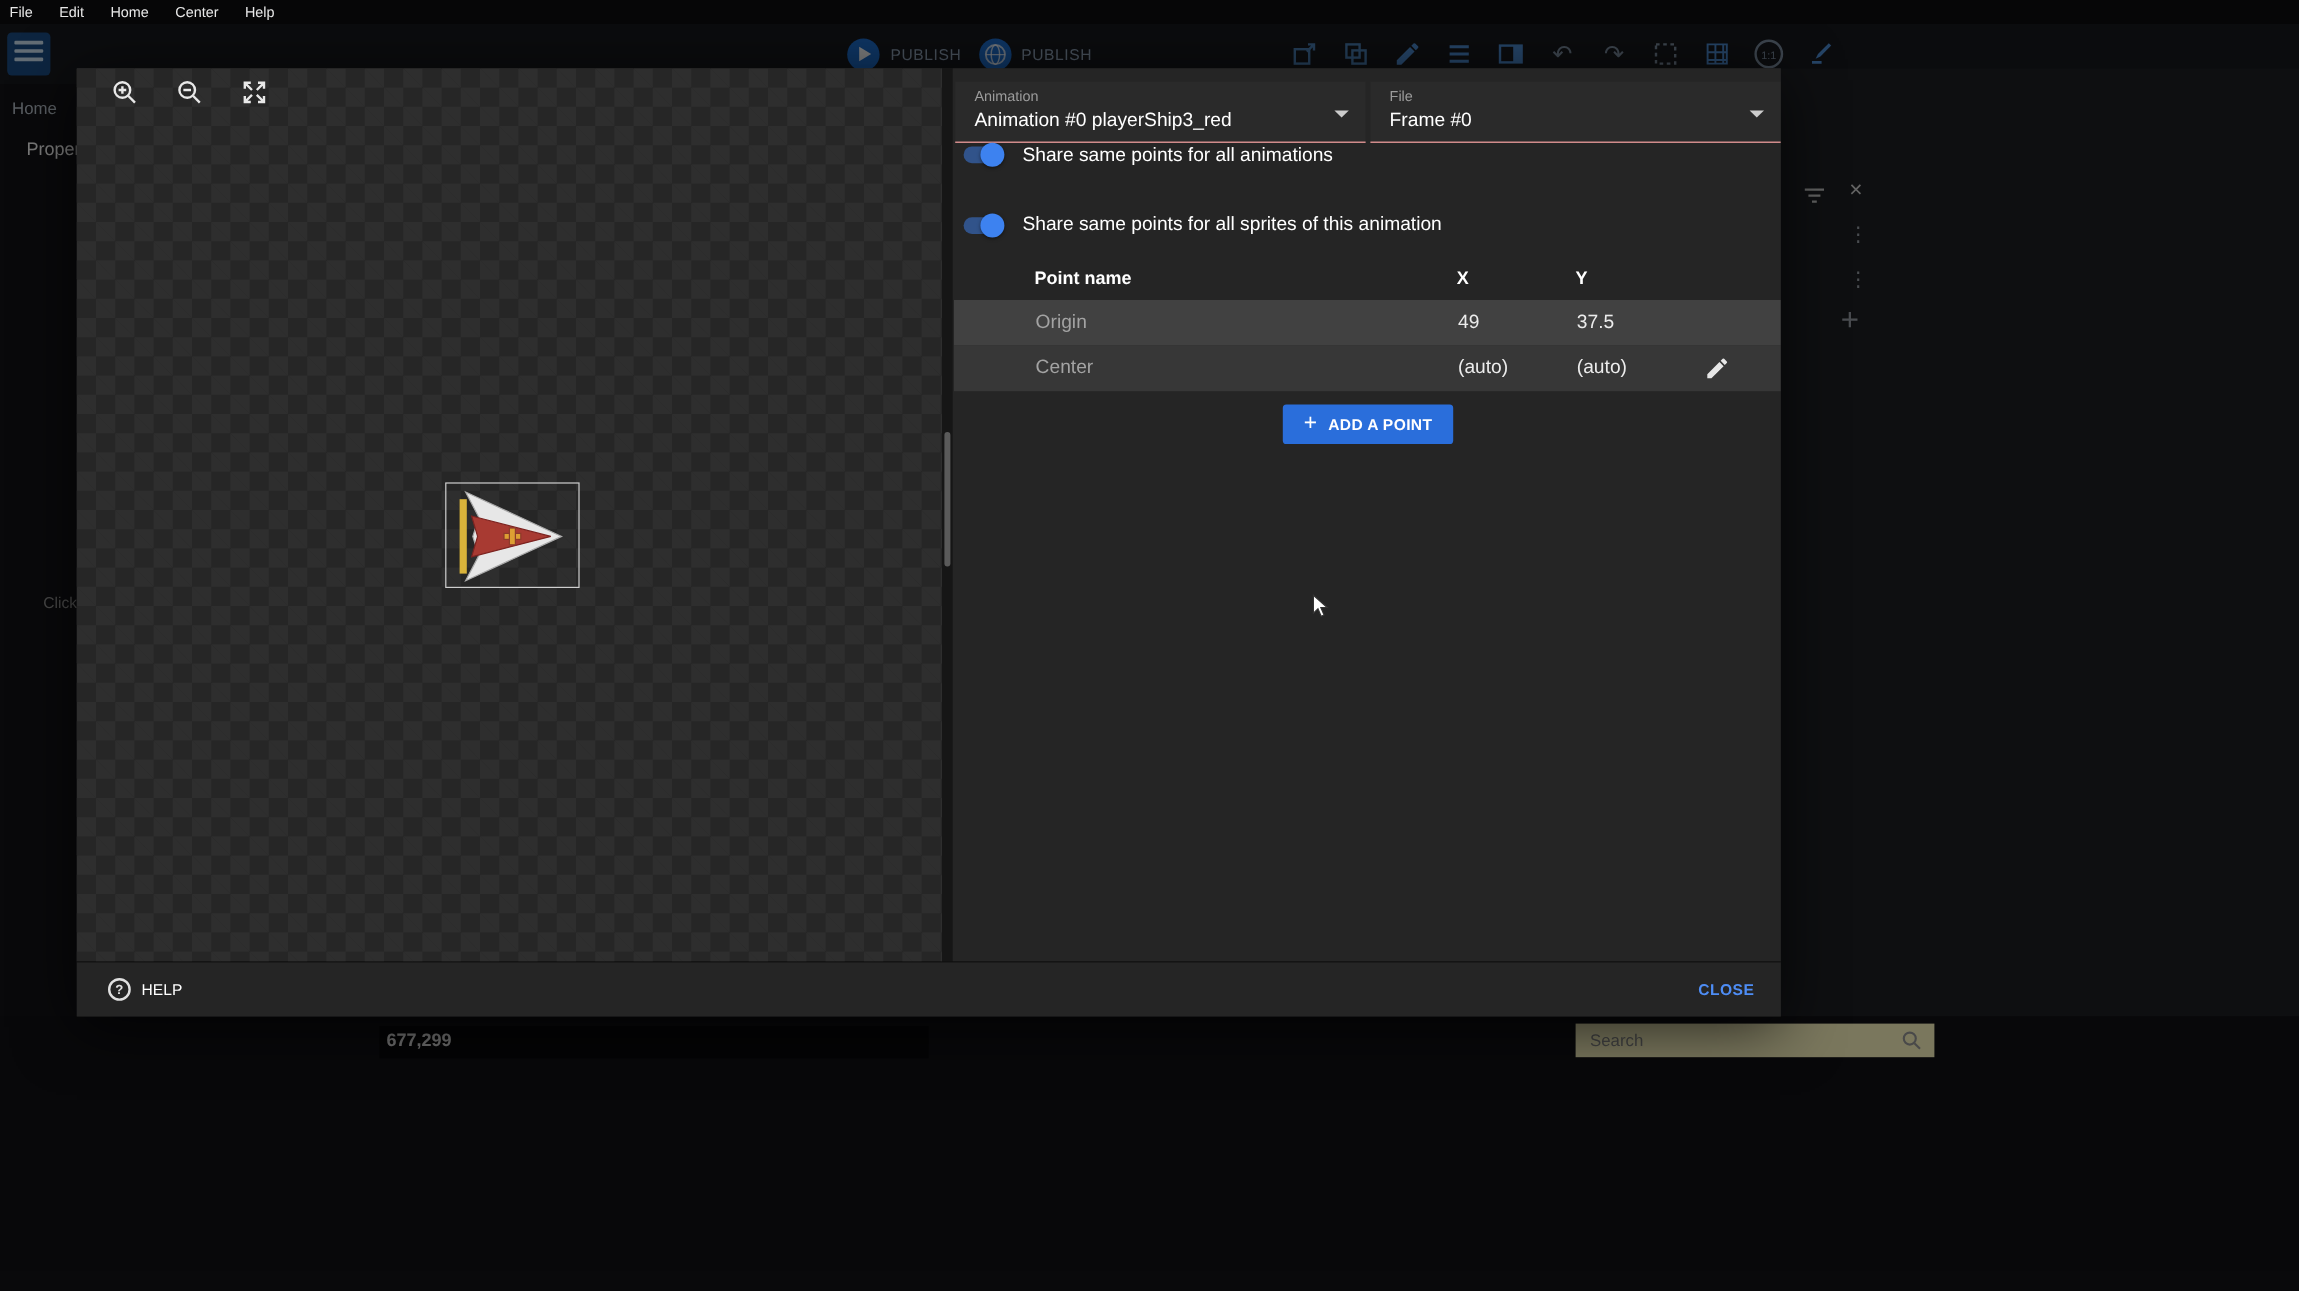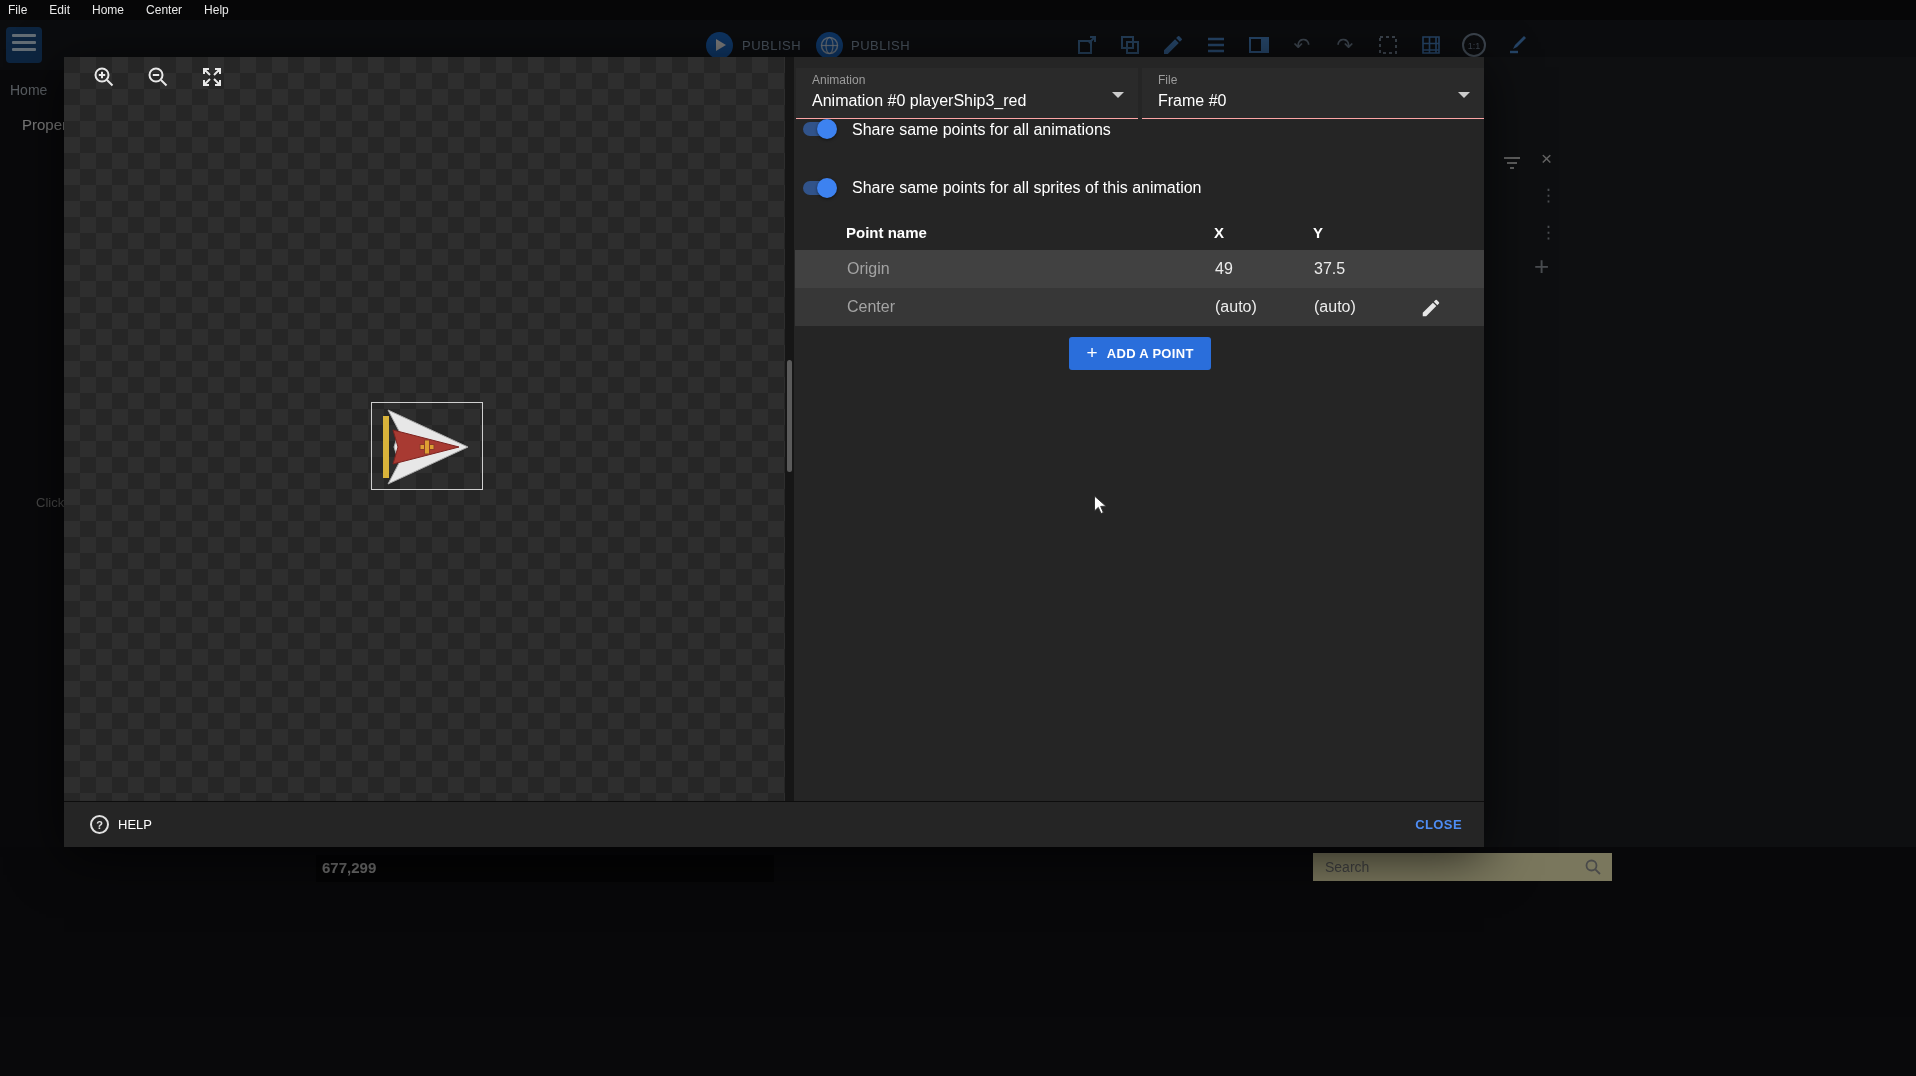--- a/index.html
+++ b/index.html
@@ -87,21 +87,21 @@
   .toggle-line.t2 { top:121px; }
   .switch { width:36px; height:20px; position:relative; flex:none; cursor:pointer; }
   .switch .track { position:absolute; top:3px; left:2px; right:2px; height:14px; border-radius:7px;
     background:rgba(61,130,240,.5); }
   .switch .knob { position:absolute; top:0; right:0; width:20px; height:20px; border-radius:50%;
     background:#3d82f0; box-shadow:0 1px 3px rgba(0,0,0,.5); }
   .toggle-label { font-size:16px; color:#fff; }
 
   .tbl-head { position:absolute; top:167px; left:0; right:0; height:26px; }
   .tbl-head span { position:absolute; font-size:15px; font-weight:bold; color:#fff; }
-  .col-name { left:52px; } .col-x { left:420px; } .col-y { left:519px; }
+  .col-name { left:68px; } .col-x { left:420px; } .col-y { left:519px; }
   .prow { position:absolute; left:1px; right:0; height:38px; }
   .prow.r0 { top:193px; background:#414141; }
   .prow.r1 { top:231px; background:#373737; }
   .prow span { position:absolute; font-size:16px; line-height:38px; }
   .prow .pname { color:#a3a3a3; }
   .prow .pval { color:#ececec; }
   .row-edit { position:absolute; left:625px; top:7px; width:24px; height:24px; cursor:pointer; }
 
   .add-btn { position:absolute; left:275px; top:280px; width:142px; height:33px;
     background:#2a6edb; border:none; border-radius:3px; color:#fff; cursor:pointer;

